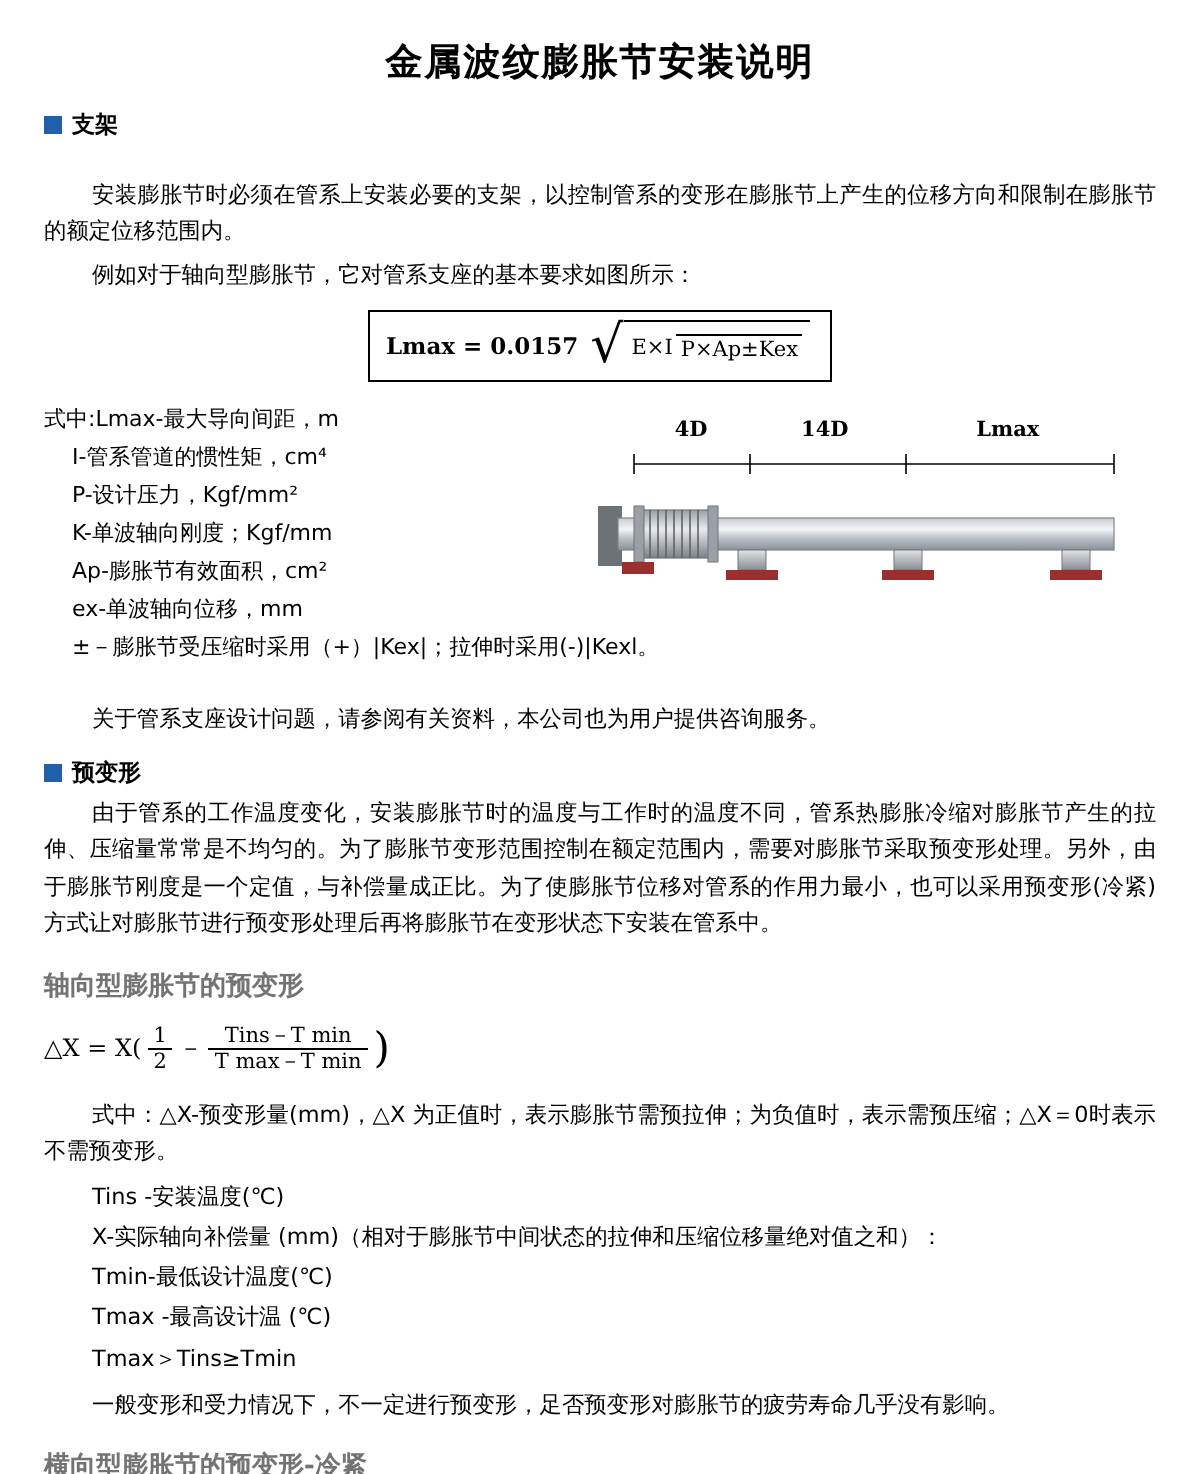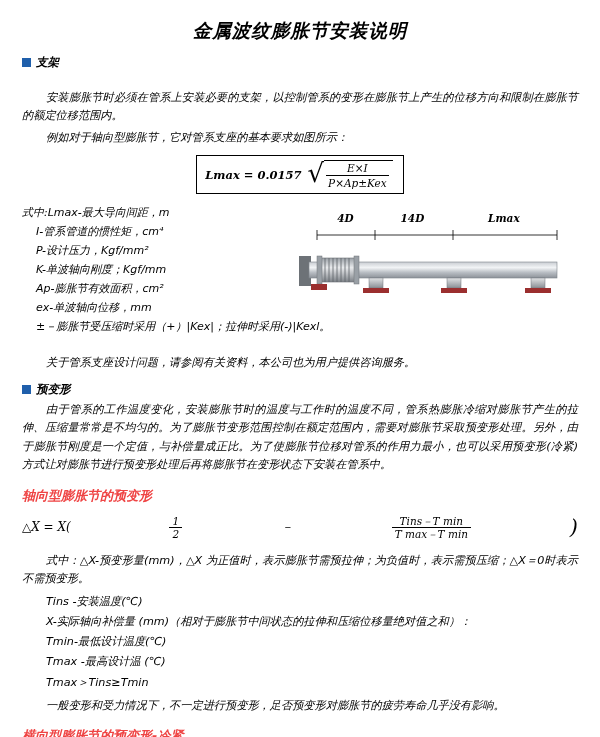--- a/index.html
+++ b/index.html
@@ -14,21 +14,20 @@
     color: #000000;
     position: relative;
     overflow: hidden;
   }
   .page {
     width: 600px;
     height: 737px;
     box-sizing: border-box;
     padding: 10px 22px 0 22px;
     position: relative;
-    font-style: italic;
   }
   .doc-title {
     text-align: center;
     font-size: 18.5px;
     font-weight: bold;
     letter-spacing: 1px;
     margin: 8px 0 12px 0;
     font-family: "DejaVu Serif", "Liberation Serif", serif;
   }
   .para {
@@ -56,21 +55,21 @@
     display: inline-block;
     width: 9px;
     height: 9px;
     background: #1f5fab;
     flex: 0 0 auto;
   }
   .sec-head .sec-label {
     display: inline-block;
   }
   .subhead {
-    color: #ef4444;
+    color: #737373;
     font-size: 13px;
     font-weight: bold;
     margin: 12px 0 6px 0;
   }
   .formula-box {
     display: flex;
     justify-content: center;
     margin: 8px 0 10px 0;
   }
   .formula-inner {
@@ -93,21 +92,20 @@
   }
   .sqrt-sym {
     font-size: 26px;
     line-height: 26px;
     font-family: "DejaVu Serif", "Liberation Serif", serif;
   }
   .sqrt-body {
     border-top: 1px solid #000;
     padding: 1px 4px 0 2px;
     display: flex;
-    flex-direction: column;
     align-items: center;
     font-size: 10.5px;
   }
   .frac-num {
     padding: 0 2px 1px 2px;
   }
   .frac-den {
     border-top: 1px solid #000;
     padding: 1px 2px 0 2px;
   }
@@ -144,21 +142,21 @@
     text-align: center;
   }
   .fig-l1 { width: 58px; }
   .fig-l2 { width: 78px; }
   .fig-l3 { width: 108px; }
   .fig-svg {
     display: block;
   }
   .center-formula {
     display: flex;
-    justify-content: space-between;
+    justify-content: flex-start;
     margin: 10px 0 12px 0;
     font-family: "DejaVu Serif", "Liberation Serif", serif;
     font-size: 12px;
     align-items: center;
   }
   .cf-frac {
     display: inline-flex;
     flex-direction: column;
     align-items: center;
     vertical-align: middle;

